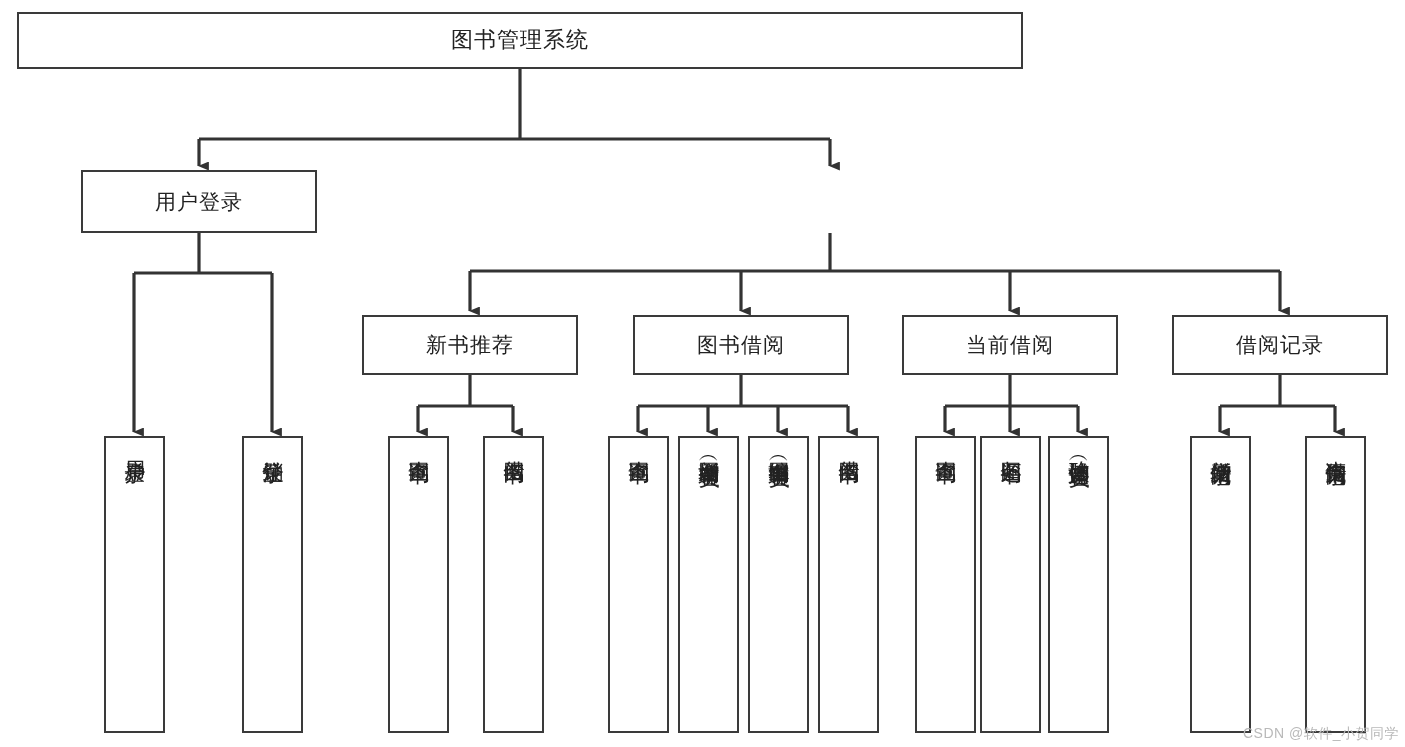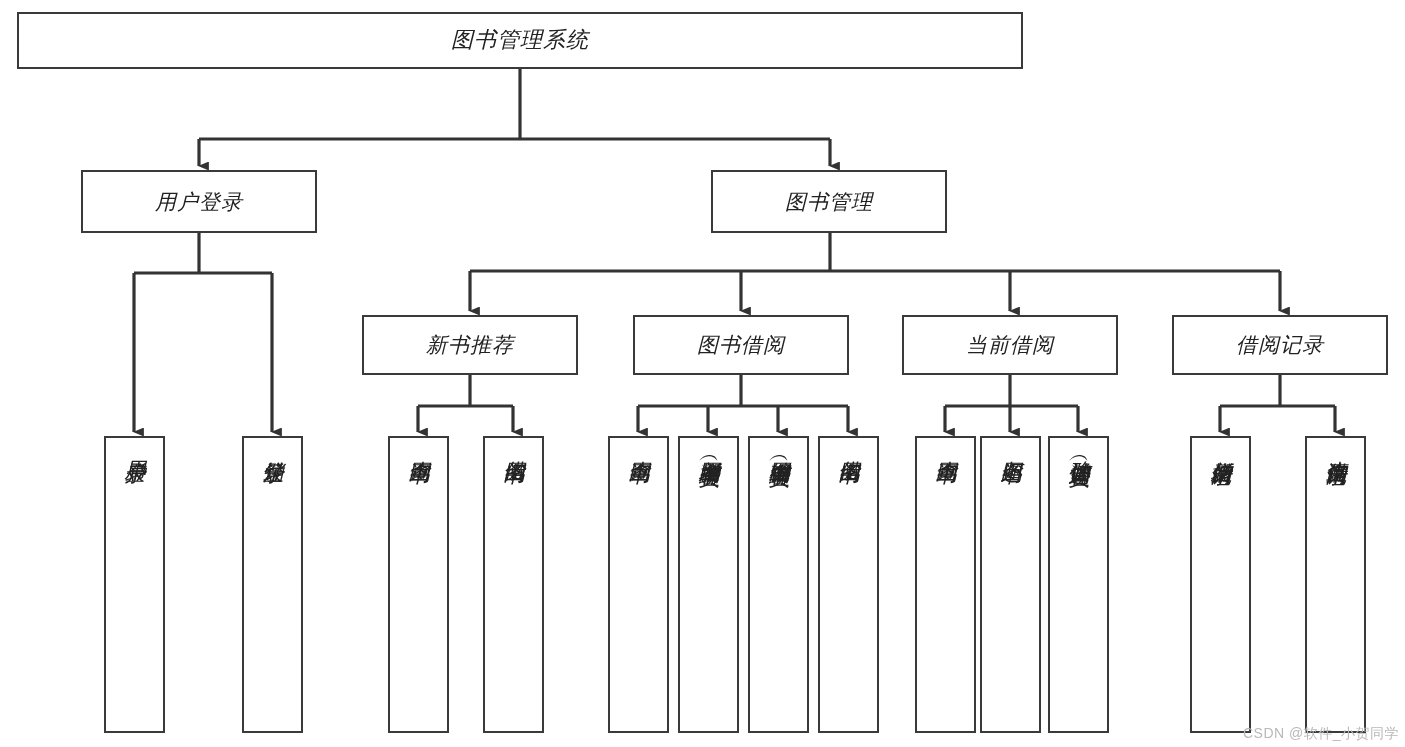--- a/index.html
+++ b/index.html
@@ -28,21 +28,20 @@
   .node {
     position: absolute;
     box-sizing: border-box;
     background: #ffffff;
     border: 2px solid #3a3a3a;
     display: flex;
     align-items: center;
     justify-content: center;
     color: #222222;
     z-index: 2;
-    font-style: italic;
   }
   .node.horizontal {
     font-size: 21px;
     letter-spacing: 1px;
     line-height: 1.1;
   }
   .node.vertical {
     font-size: 21px;
     line-height: 1.18;
     letter-spacing: 1px;
@@ -125,23 +124,20 @@
     </g>
   </svg>
 
   <div class="node horizontal root" style="left: 17px; top: 12px; width: 1006px; height: 57px;">
     <span>图书管理系统</span>
   </div>
 
   <div class="node horizontal" style="left: 81px; top: 170px; width: 236px; height: 63px;">
     <span>用户登录</span>
   </div>
-  <div class="node horizontal" style="left: 711px; top: 170px; width: 236px; height: 63px;">
-    <span>图书管理</span>
-  </div>
 
   <div class="node horizontal" style="left: 362px; top: 315px; width: 216px; height: 60px;">
     <span>新书推荐</span>
   </div>
   <div class="node horizontal" style="left: 633px; top: 315px; width: 216px; height: 60px;">
     <span>图书借阅</span>
   </div>
   <div class="node horizontal" style="left: 902px; top: 315px; width: 216px; height: 60px;">
     <span>当前借阅</span>
   </div>

